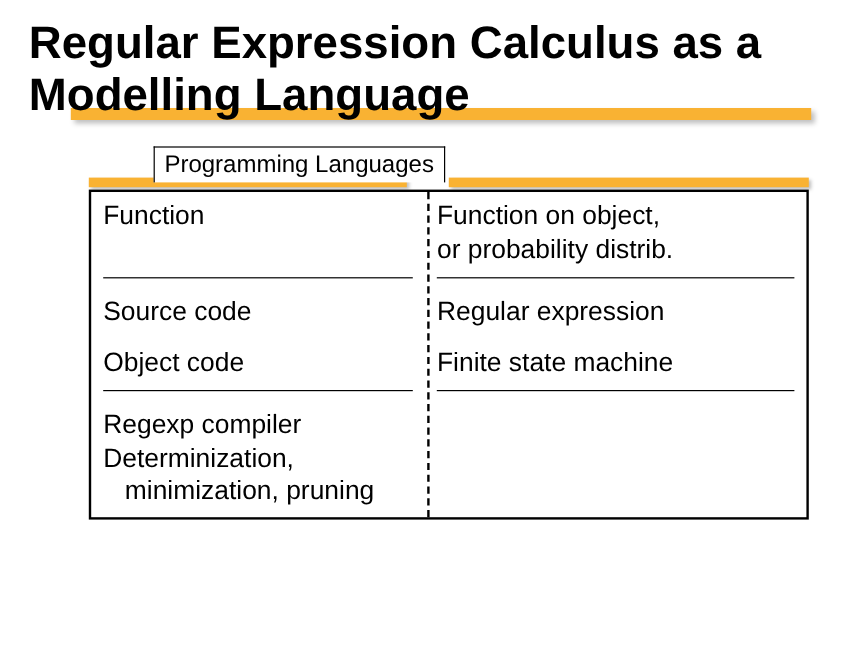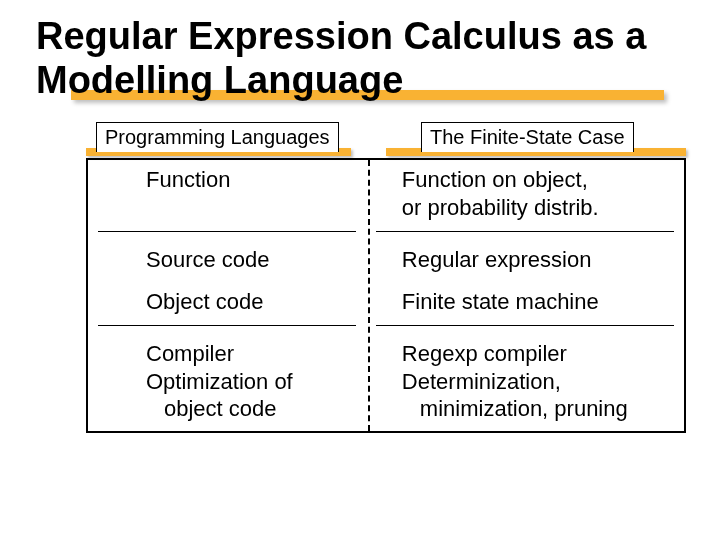--- a/index.html
+++ b/index.html
@@ -1,17 +1,17 @@
 <!DOCTYPE html>
 <html><head>
 <meta charset="utf-8">
 <style>
   * { margin: 0; padding: 0; box-sizing: border-box; }
   html, body { width: 720px; height: 540px; overflow: hidden; background: #fff; font-family: Georgia, 'Times New Roman', serif; }
-  .slide { width: 720px; height: 540px; position: relative; padding: 15px 36px; }
+  .slide { width: 720px; height: 540px; position: relative; padding: 15px 24px; }
   .title-block { position: relative; margin-bottom: 20px; }
   .title {
     font-family: Arial, Helvetica, sans-serif;
     font-weight: 900;
     font-size: 38px;
     line-height: 1.15;
     color: #000;
     position: relative;
     z-index: 2;
   }
@@ -33,20 +33,21 @@
     background: #fff;
     border-top: 1px solid #000;
     border-left: 1px solid #000;
     border-right: 1px solid #000;
     border-bottom: none;
     padding: 3px 8px;
     font-family: Verdana, Geneva, sans-serif;
     font-size: 20px;
     color: #000;
     z-index: 3;
+    margin-left: 44px;
   }
   .header-underline {
     position: absolute;
     height: 8px;
     background: #f9b233;
     bottom: -2px;
     z-index: 1;
     box-shadow: 2px 2px 3px rgba(0,0,0,0.25);
   }
   .hl1 { left: 10px; }
@@ -59,21 +60,21 @@
     position: relative;
   }
   .row { display: flex; }
   .cell-left, .cell-right {
     padding: 6px 10px 8px 10px;
     font-family: Verdana, Geneva, sans-serif;
     font-size: 22px;
     line-height: 1.25;
     color: #000;
   }
-  .cell-left { width: 280px; margin-left: 48px; }
+  .cell-left { width: 280px; }
   .cell-right { width: 320px; }
   .vdash {
     position: absolute;
     left: 280px;
     top: 0;
     bottom: 0;
     border-left: 2px dashed #000;
   }
   .sub-underline {
     border-bottom: 1px solid #000;
@@ -94,21 +95,20 @@
     <div class="title-underline"></div>
     <h1 class="title">Regular Expression Calculus as a Modelling Language</h1>
   </div>
 
   <div class="content">
 
     <div class="headers">
       <div class="header-underline hu1"></div>
       <div class="header-box hl1">Programming Languages</div>
       <div class="header-underline hu2"></div>
-      <div class="header-box hl2">The Finite-State Case</div>
     </div>
 
     <div class="table">
       <div class="vdash"></div>
 
       <div class="row">
         <div class="cell-left">Function</div>
         <div class="cell-right">
           <span>Function on object,</span><br>
           <span>or probability distrib.</span>
@@ -139,25 +139,20 @@
       <div class="row">
         <div style="width:280px">
             <div class="sub-underline"></div>
           </div>
         <div style="width:320px">
             <div class="sub-underline-right"></div>
           </div>
       </div>
 
       <div class="row">
-        <div class="cell-left">
-          <span>Compiler</span><br>
-          <span>Optimization of</span><br>
-          <span class="indent">object code</span>
-        </div>
         <div class="cell-right">
           <span>Regexp compiler</span><br>
           <span>Determinization,</span><br>
           <span class="indent">minimization, pruning</span>
         </div>
       </div>
 
     </div>
   </div>
 </div>

